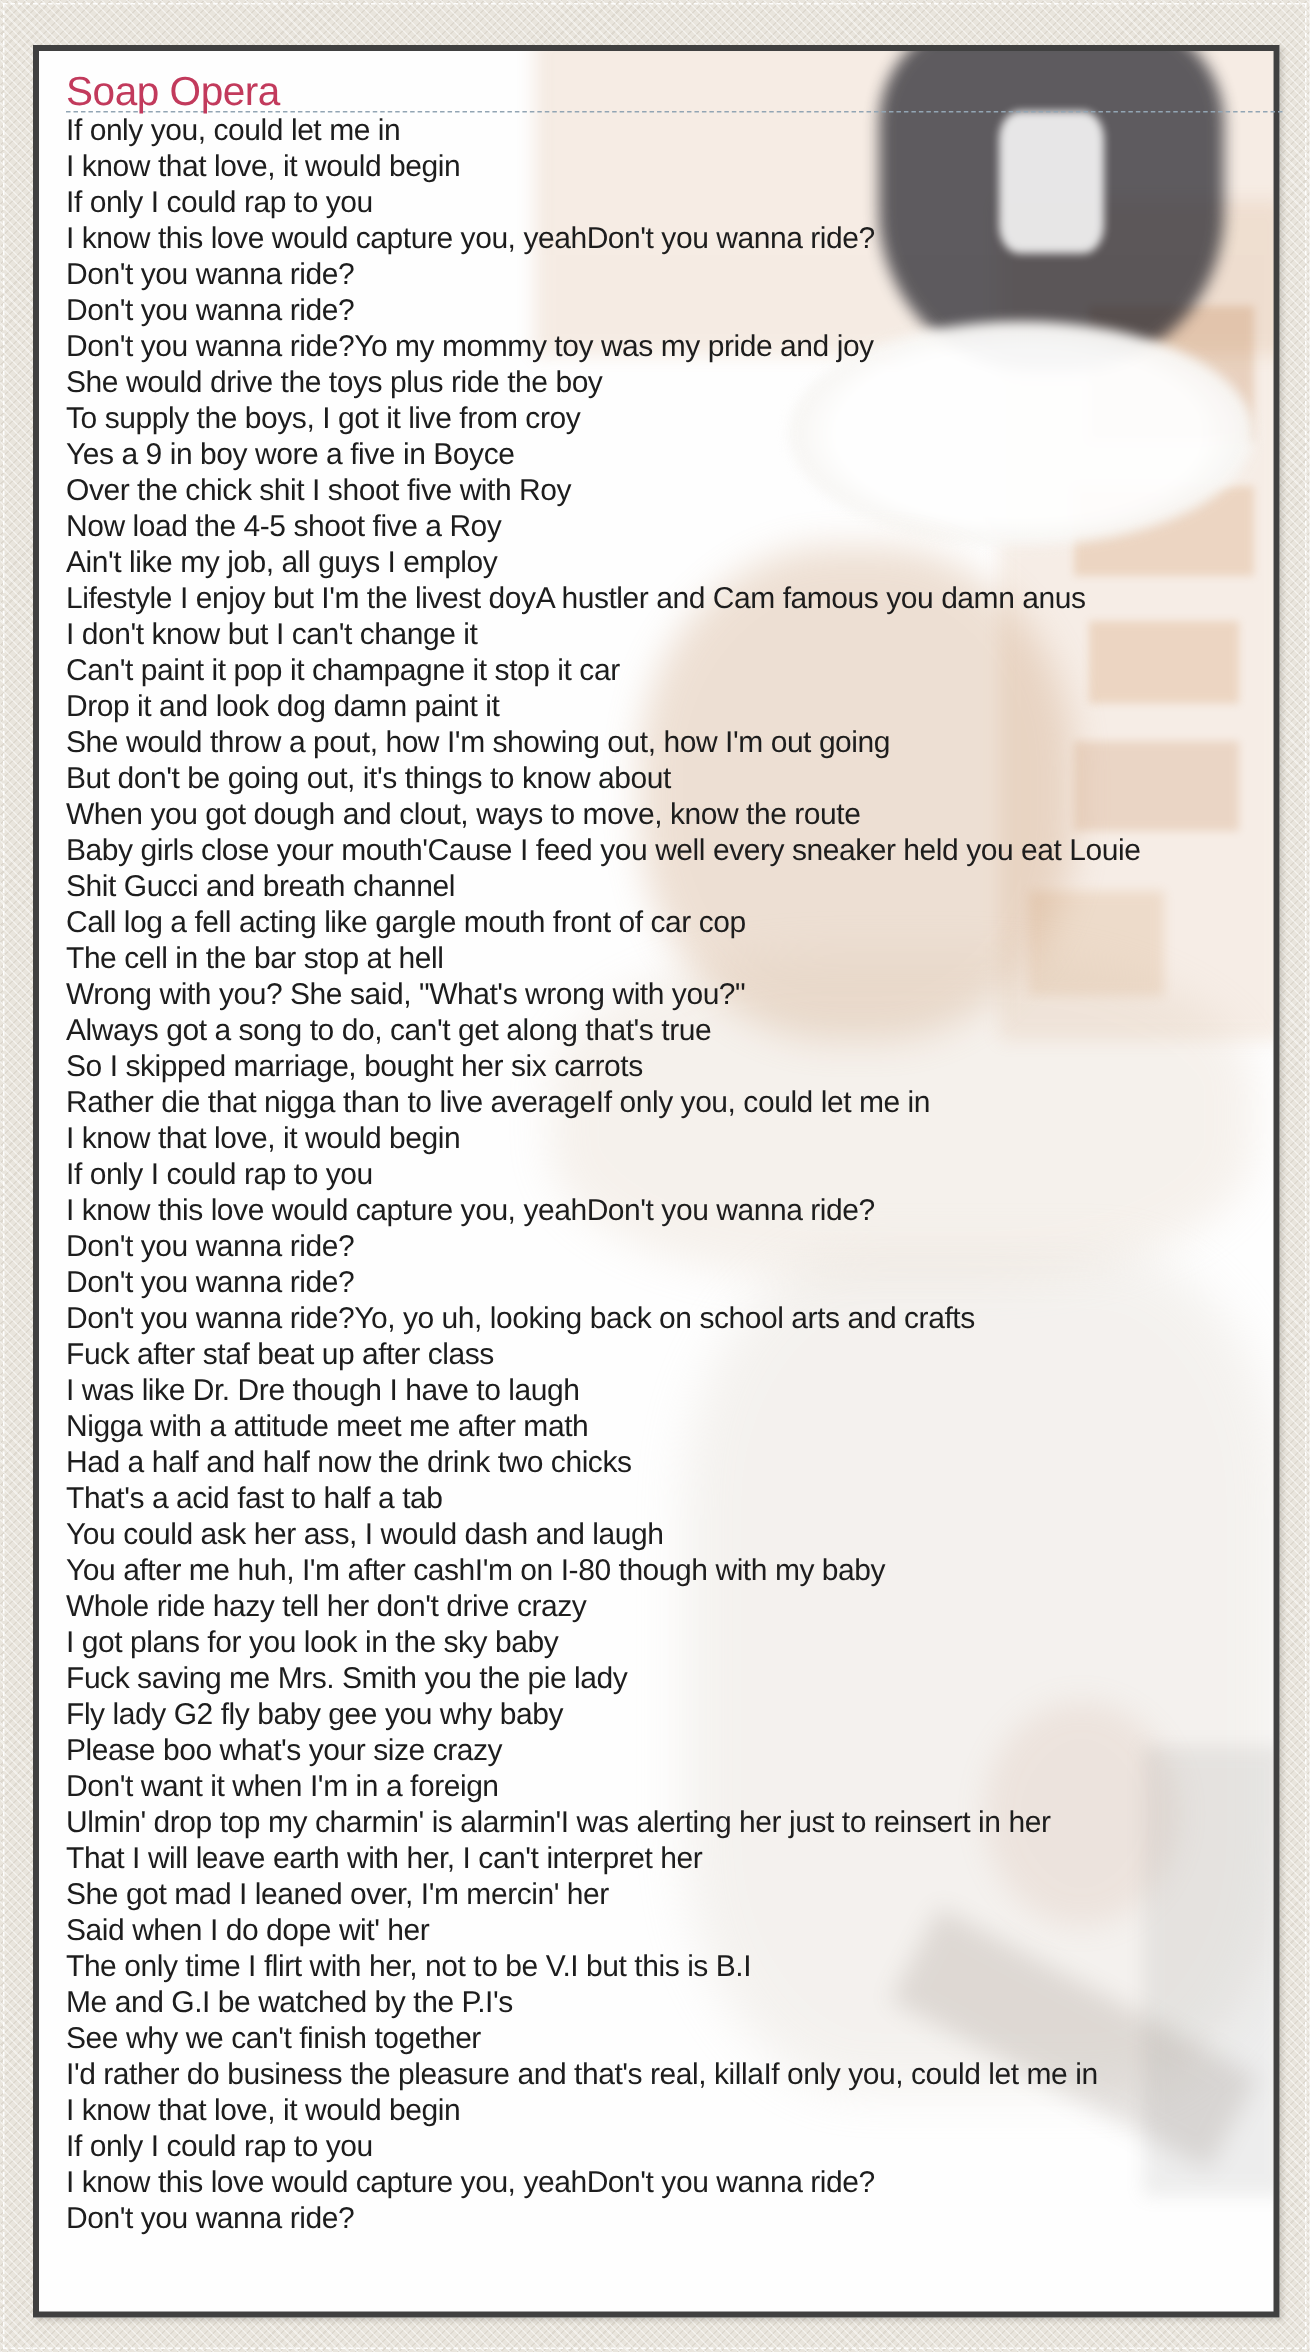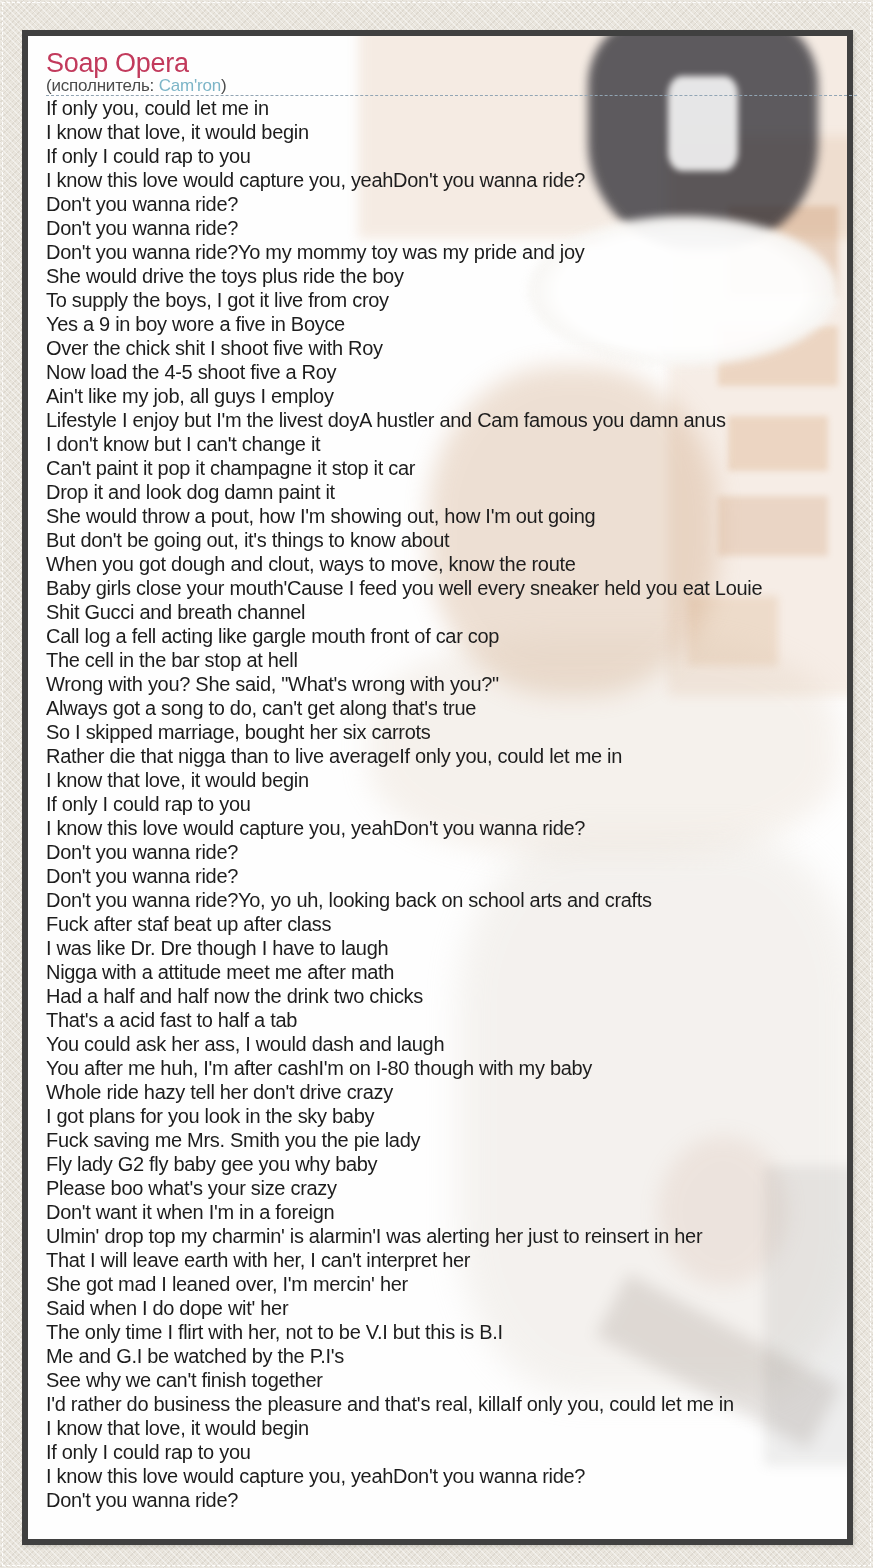--- a/index.html
+++ b/index.html
@@ -24,21 +24,21 @@
     pointer-events: none;
     z-index: 5;
   }
   .content-box {
     position: absolute;
     left: 22px;
     top: 30px;
     width: 831px;
     height: 1515px;
     background: #fefefe;
-    border: 6px solid #404040;
+    border: 4px solid #404040;
     box-shadow: 2px 2px 3px rgba(120,115,105,.25);
     box-sizing: border-box;
   }
   .bg-photo {
     position: absolute;
     inset: 0;
     overflow: hidden;
     z-index: 0;
     pointer-events: none;
   }
@@ -120,21 +120,20 @@
     <div class="ph-shoulders"></div>
     <div class="ph-body"></div>
     <div class="ph-warm-blob"></div>
     <div class="ph-gray-block"></div>
     <div class="ph-dark-diag"></div>
   </div>
 
   <div class="content">
     <h1 class="page-title">Soap Opera</h1>
 
-    <div class="meta"><span>(исполнитель:</span> <a class="artist-link">Cam'ron</a><span>)</span></div>
 
     <div class="separator"></div>
 
     <div class="lyrics">If only you, could let me in
 I know that love, it would begin
 If only I could rap to you
 I know this love would capture you, yeahDon't you wanna ride?
 Don't you wanna ride?
 Don't you wanna ride?
 Don't you wanna ride?Yo my mommy toy was my pride and joy

